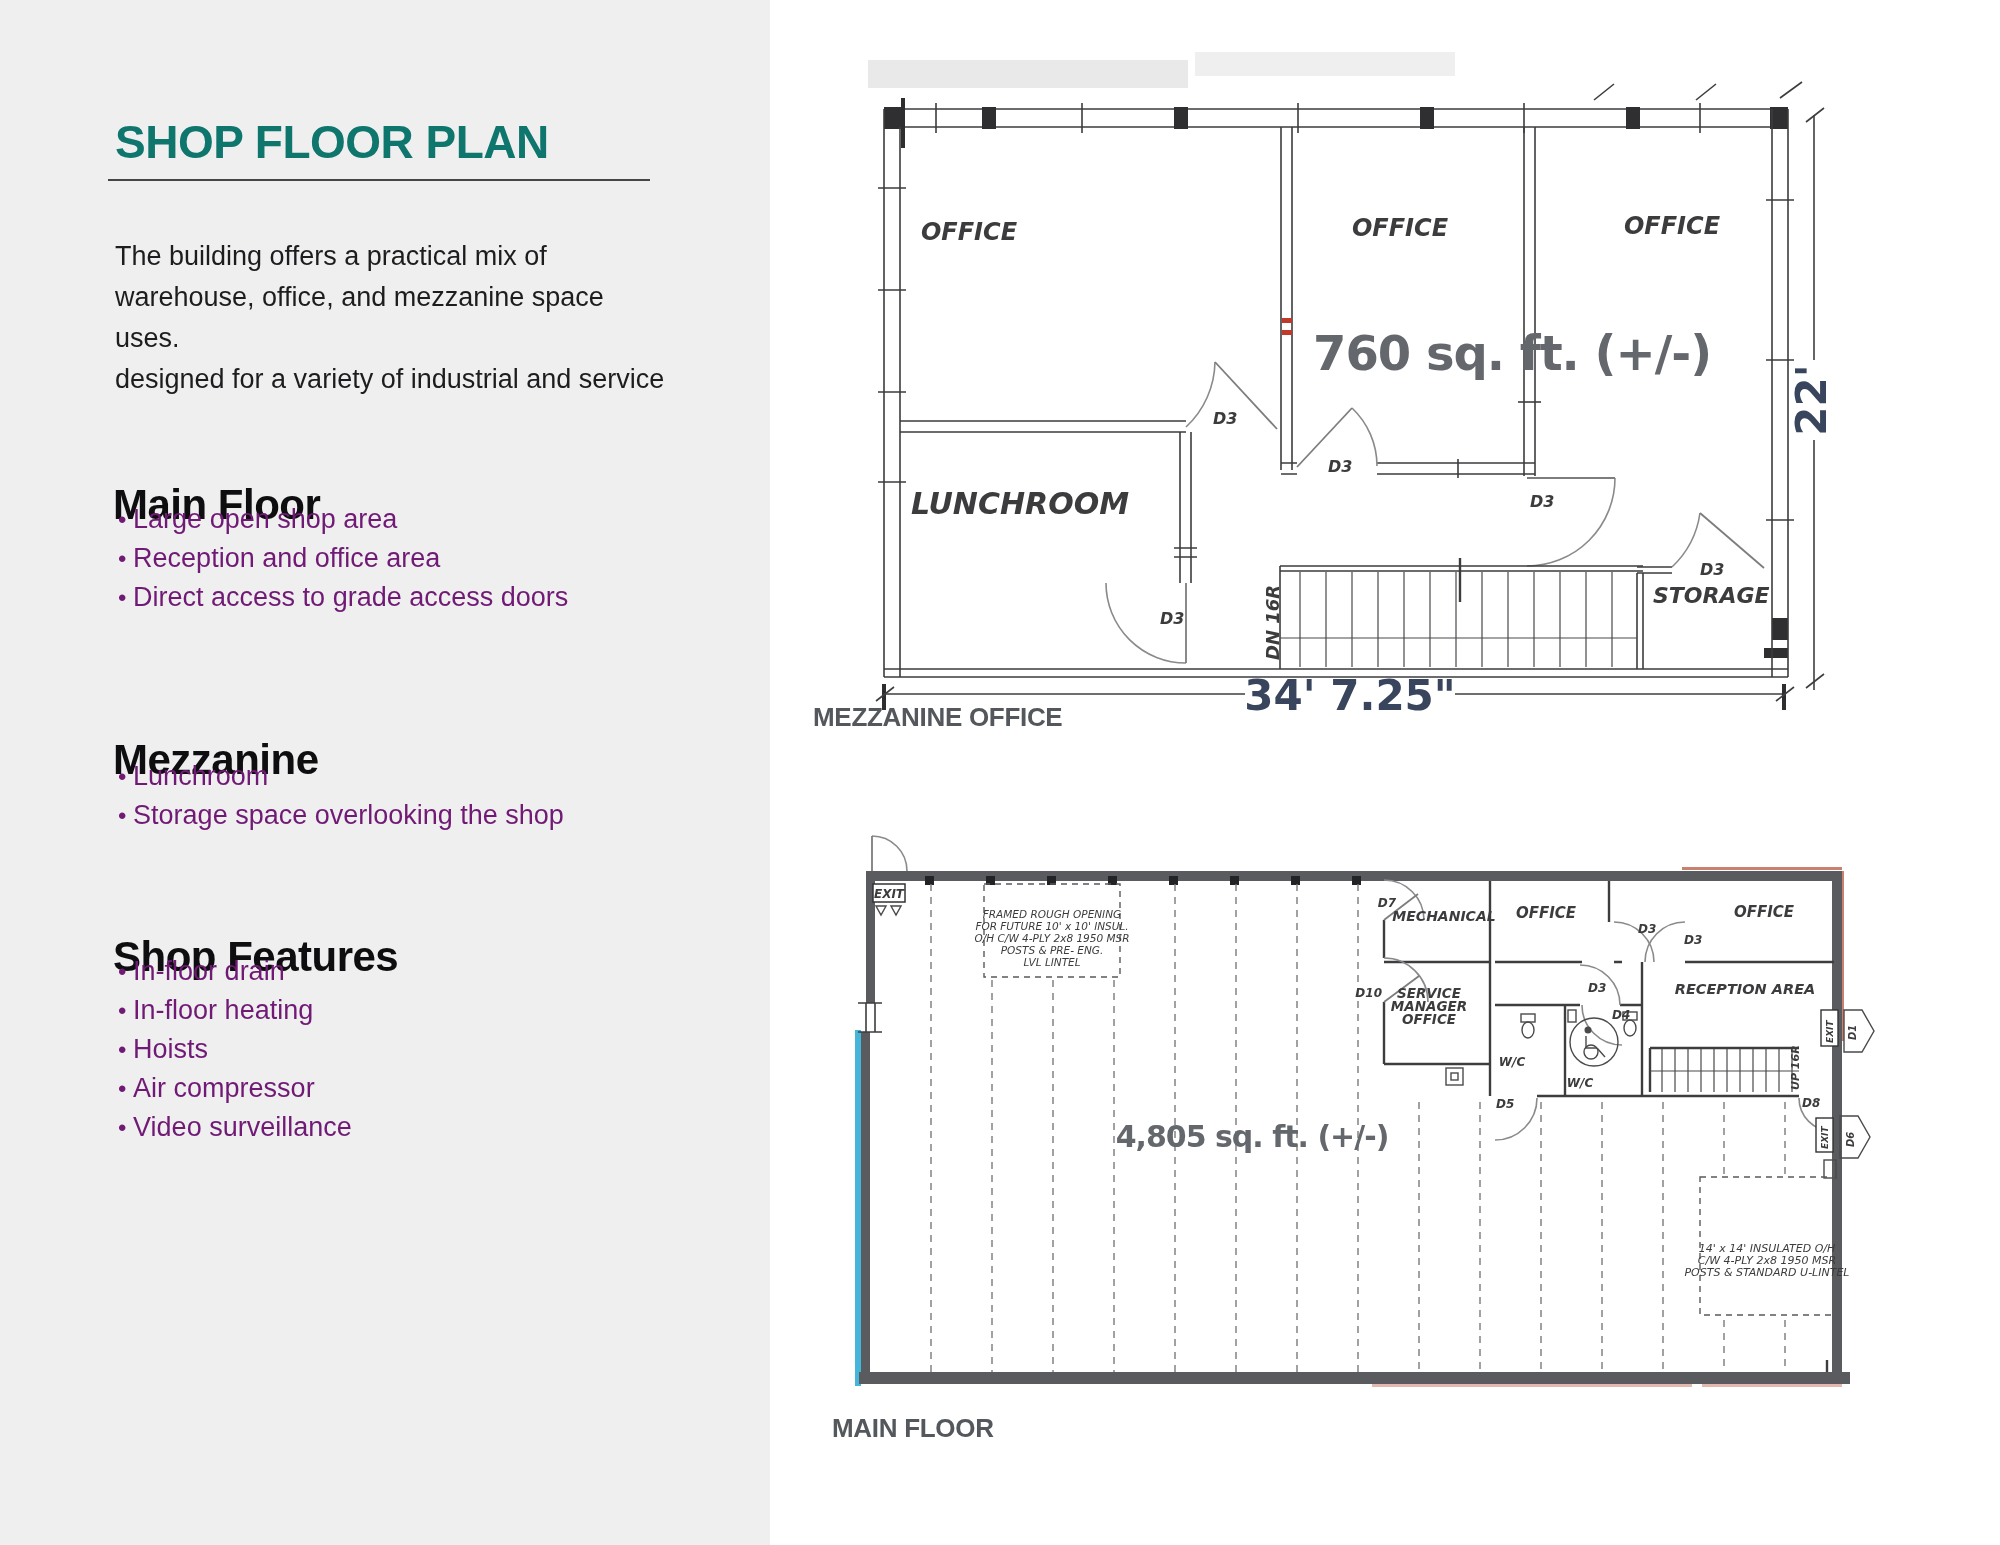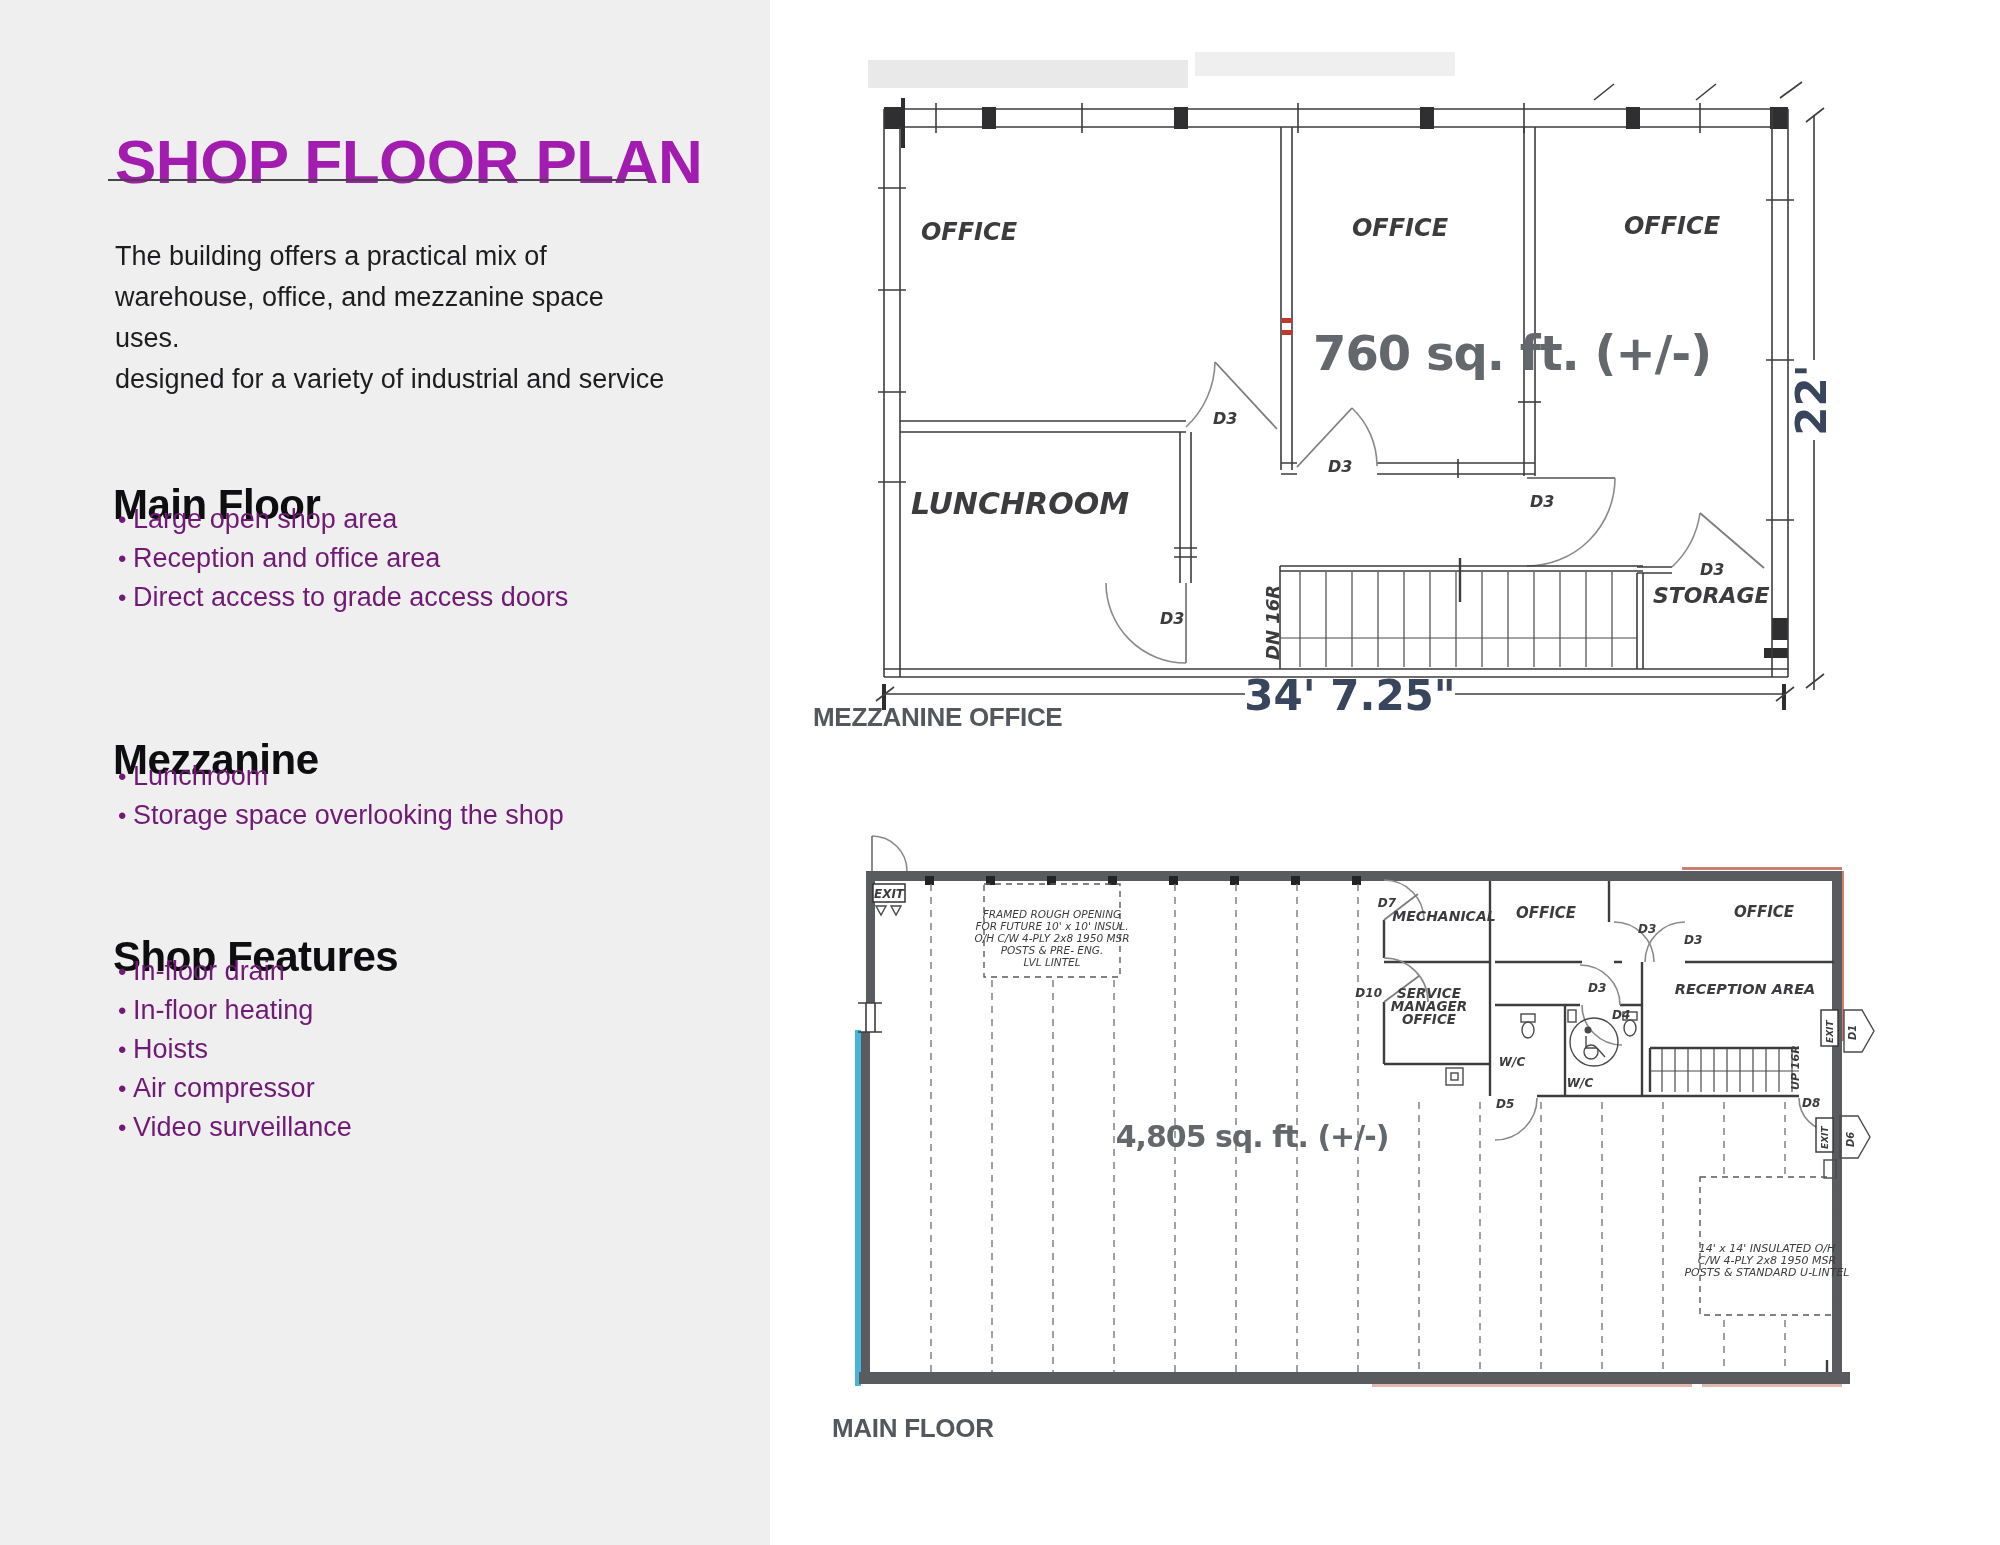--- a/index.html
+++ b/index.html
@@ -1,18 +1,18 @@
 <!DOCTYPE html>
 <html><head>
 <meta charset="utf-8">
 <style>
   html,body{margin:0;padding:0;background:#fff;}
   body{width:2000px;height:1545px;position:relative;font-family:"Liberation Sans",sans-serif;overflow:hidden;}
   .sidebar{position:absolute;left:0;top:0;width:770px;height:1545px;background:#efeff0;}
-  .title{position:absolute;left:115px;top:84px;font-size:62px;font-weight:bold;letter-spacing:-0.5px;color:#a21caf;}
+  .title{position:absolute;left:115px;top:84px;font-size:46px;font-weight:bold;letter-spacing:-0.5px;color:#0f766e;}
   .rule{position:absolute;left:108px;top:179px;width:542px;height:0;border-top:2px solid #454547;}
   .intro{position:absolute;left:115px;top:236px;font-size:27px;line-height:41px;color:#1d1d1f;}
   .h2{position:absolute;left:113px;font-size:42px;font-weight:bold;color:#0e0e10;letter-spacing:-0.5px;}
   .blist{position:absolute;left:118px;margin:0;padding:0;list-style:none;font-size:27px;color:#701a75;}
   .blist li{line-height:39px;}
   .blist li::before{content:"• ";font-size:24px;}
   .caption{position:absolute;font-size:26px;font-weight:bold;letter-spacing:-0.3px;color:#54585c;}
   .planwrap{position:absolute;}
   svg text{font-family:"DejaVu Sans",sans-serif;}
   .lbl{font-style:italic;font-weight:bold;fill:#3c3c3e;}

